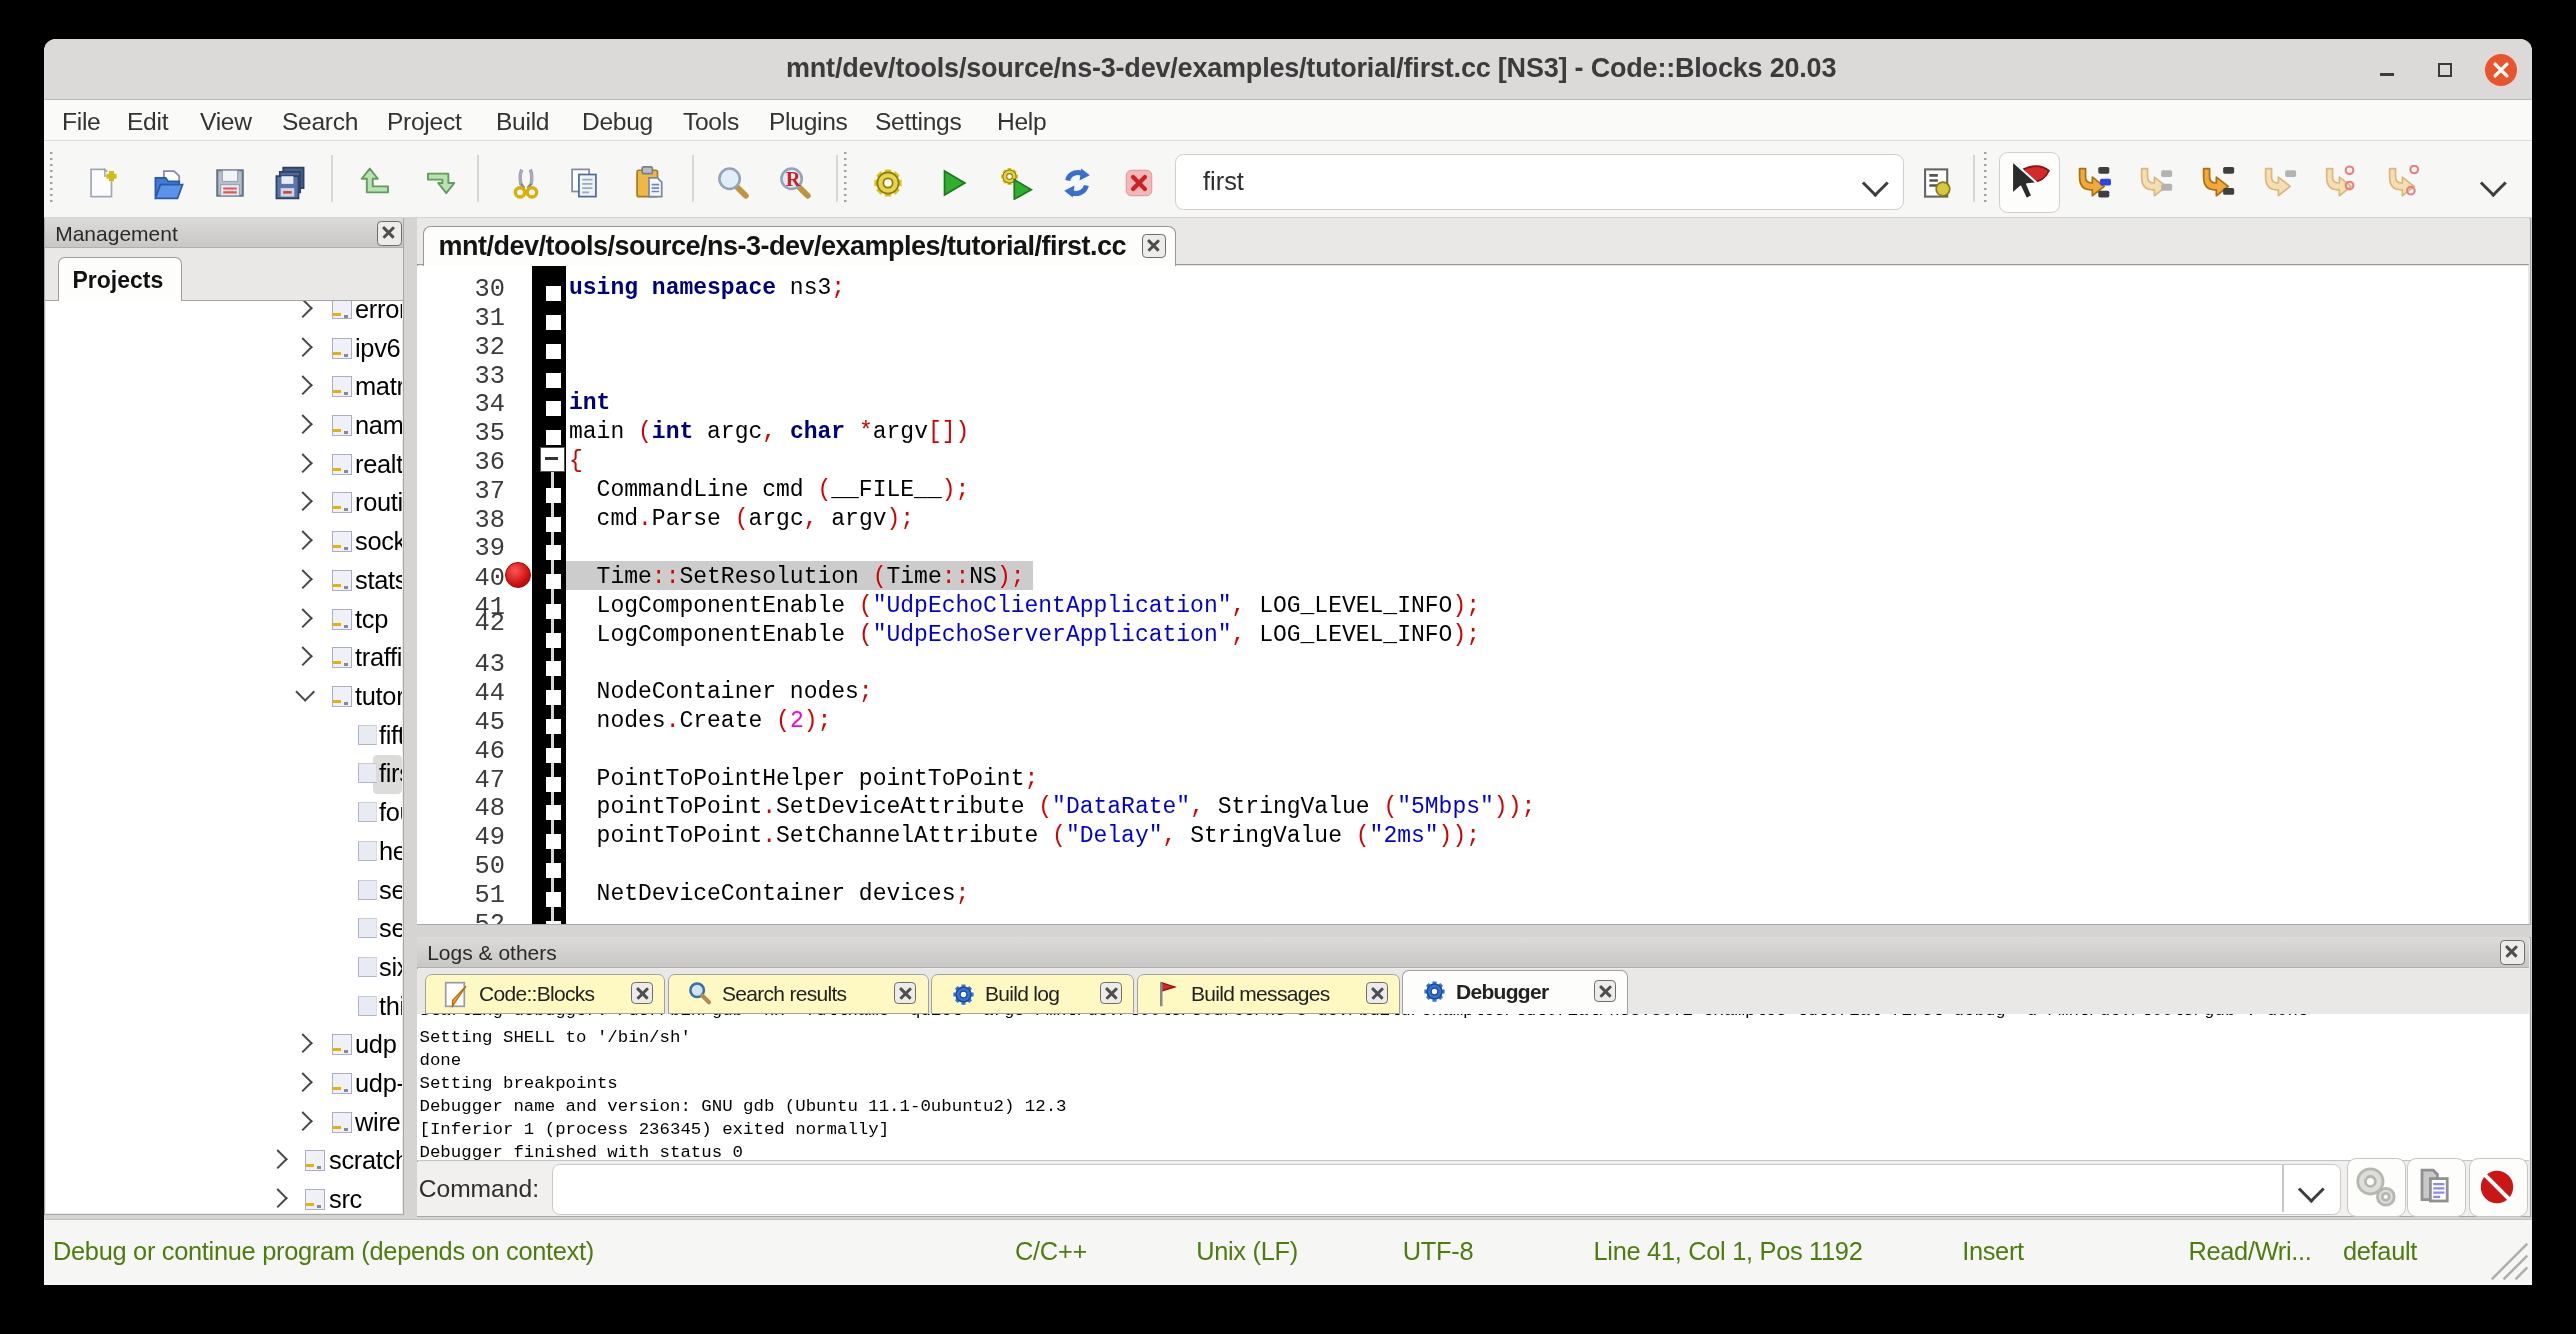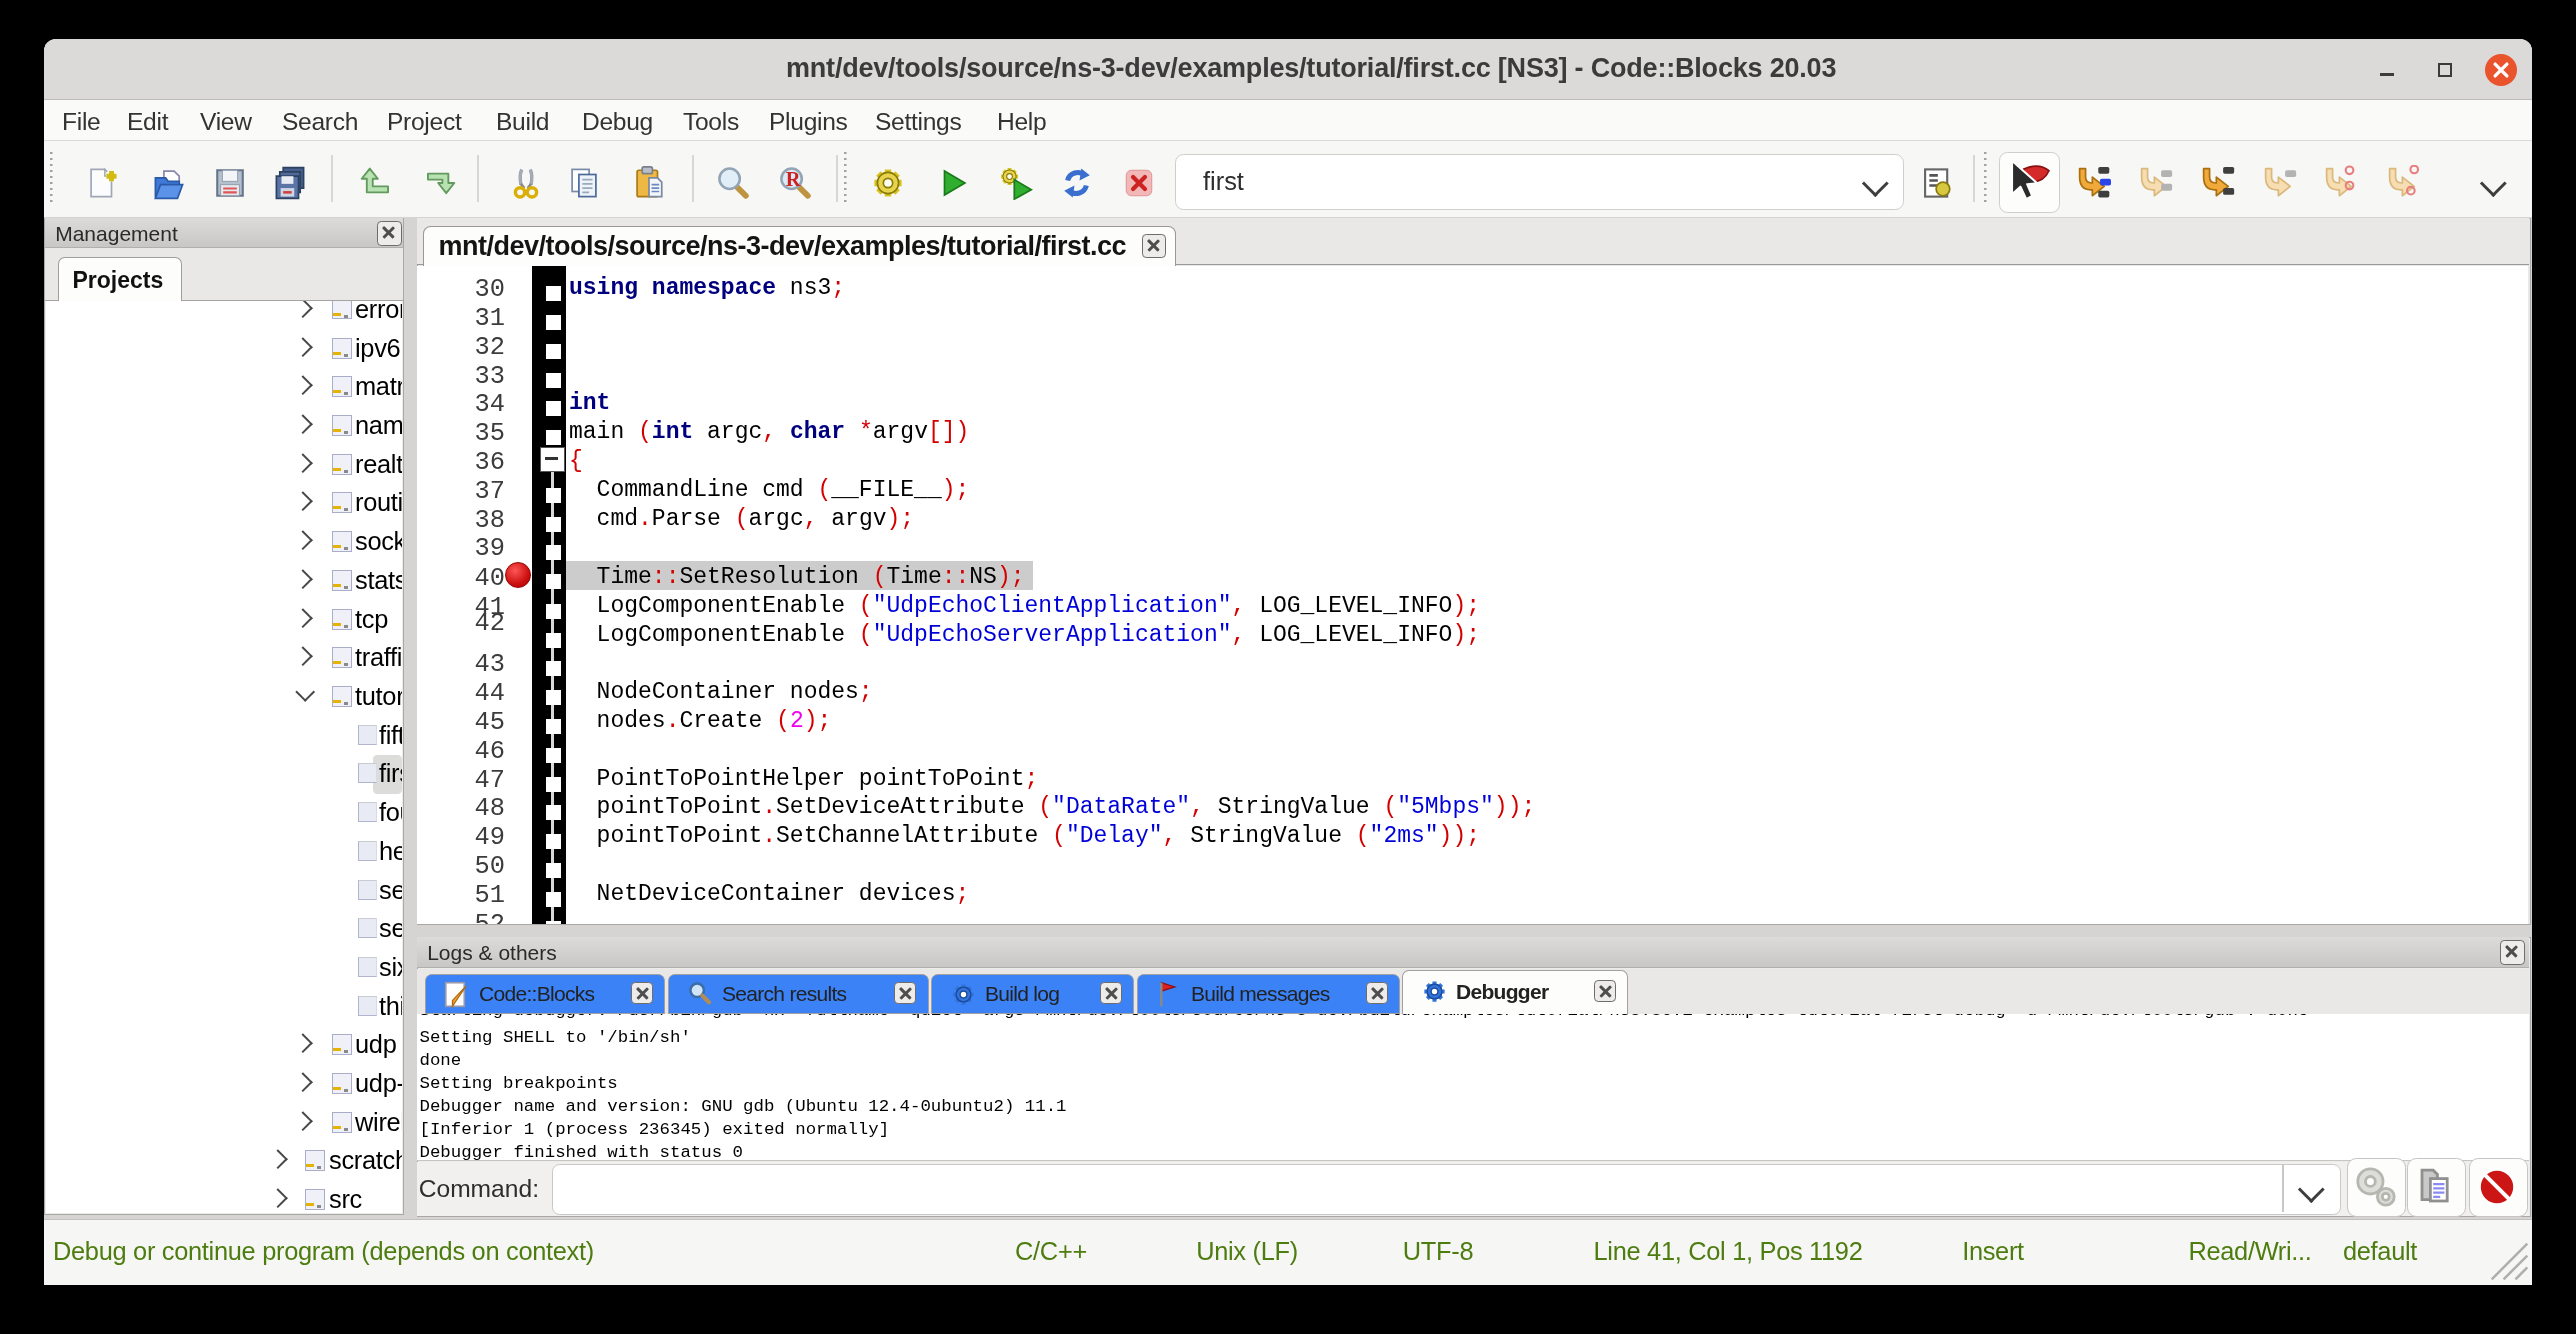--- a/index.html
+++ b/index.html
@@ -67,21 +67,21 @@
 #bp{position:absolute;left:88px;width:26px;height:26px;border-radius:50%;
   background:radial-gradient(circle at 38% 32%,#f55,#cc1111 60%,#a00);border:0.8px solid #900}
 #hl40{position:absolute;left:149px;width:467px;height:29px;background:#ccc}
 
 #logpanel{position:absolute;left:417px;top:937px;width:2114px;height:280px;
   background:#ececeb;border:0.8px solid #a9a8a7}
 #logcap{position:absolute;left:417px;top:937px;width:2112px;height:31px;
   background:linear-gradient(#dcdbda,#c8c7c5);border-bottom:0.8px solid #b0afae}
 #logcap .t{position:absolute;left:10.2px;top:4.2px;font-size:21px;color:#2a2a2a}
 #logtabs{position:absolute;left:417px;top:969px;width:2112px;height:45px;background:#e9e8e7}
-.ltab{position:absolute;top:974px;height:40px;background:#3b82f6;border:0.8px solid #a2a1a0;
+.ltab{position:absolute;top:974px;height:40px;background:#fef9c3;border:0.8px solid #a2a1a0;
   border-radius:6.8px 6.8px 0 0}
 .ltab.active{background:#fdfdfc;top:970px;height:44px;border-bottom:none;z-index:3}
 .ltab .t{position:absolute;font-size:21px;letter-spacing:-0.7px;color:#222;white-space:nowrap}
 .ltab.active .t{font-weight:bold}
 #logtext{position:absolute;left:417px;top:1014px;width:2112px;height:147px;background:#fff;
   border-bottom:0.8px solid #c6c5c4;overflow:hidden}
 #logtext div{position:absolute;left:2.5px;font-family:"Liberation Mono",monospace;font-size:17.4px;color:#000;white-space:pre}
 #cmdrow{position:absolute;left:417px;top:1162px;width:2112px;height:54px;background:#f1f0ef}
 #cmdrow .lab{position:absolute;left:1.7px;top:12.7px;font-size:24.6px;color:#2d2d2d}
 #cmdcombo{position:absolute;left:552px;top:1164px;width:1789px;height:51px;background:#fff;
@@ -564,21 +564,21 @@
         </g>
       </svg></div>
 <div class="t" style="left:53px;top:8.5px">Debugger</div>
 <div class="xicon" style="left:191px;top:8.5px;width:22px;height:22px"></div>
 </div>
 <div id="logtext">
 <div style="top:-12.7px">Starting debugger: /usr/bin/gdb -nx -fullname -quiet -args /mnt/dev/tools/source/ns-3-dev/build/examples/tutorial/ns3.36.1-examples-tutorial-first-debug -d /mnt/dev/tools/gdb : done</div>
 <div style="top:14.4px">Setting SHELL to '/bin/sh'</div>
 <div style="top:37px">done</div>
 <div style="top:60px">Setting breakpoints</div>
-<div style="top:83px">Debugger name and version: GNU gdb (Ubuntu 12.4-0ubuntu2) 11.1</div>
+<div style="top:83px">Debugger name and version: GNU gdb (Ubuntu 11.1-0ubuntu2) 12.3</div>
 <div style="top:106px">[Inferior 1 (process 236345) exited normally]</div>
 <div style="top:129px">Debugger finished with status 0</div>
 </div>
 <div id="cmdrow">
     <div class="lab">Command:</div>
   </div>
 <div id="cmdcombo"></div>
 <div class="abs" style="left:2282px;top:1165px;width:1.7px;height:47px;background:#c9c8c7"></div>
 <div class="chevdn" style="left:2302px;top:1180px"></div>
 <div class="cmdbtn" style="left:2347px"><svg width="56" height="56" viewBox="0 0 40 40">

